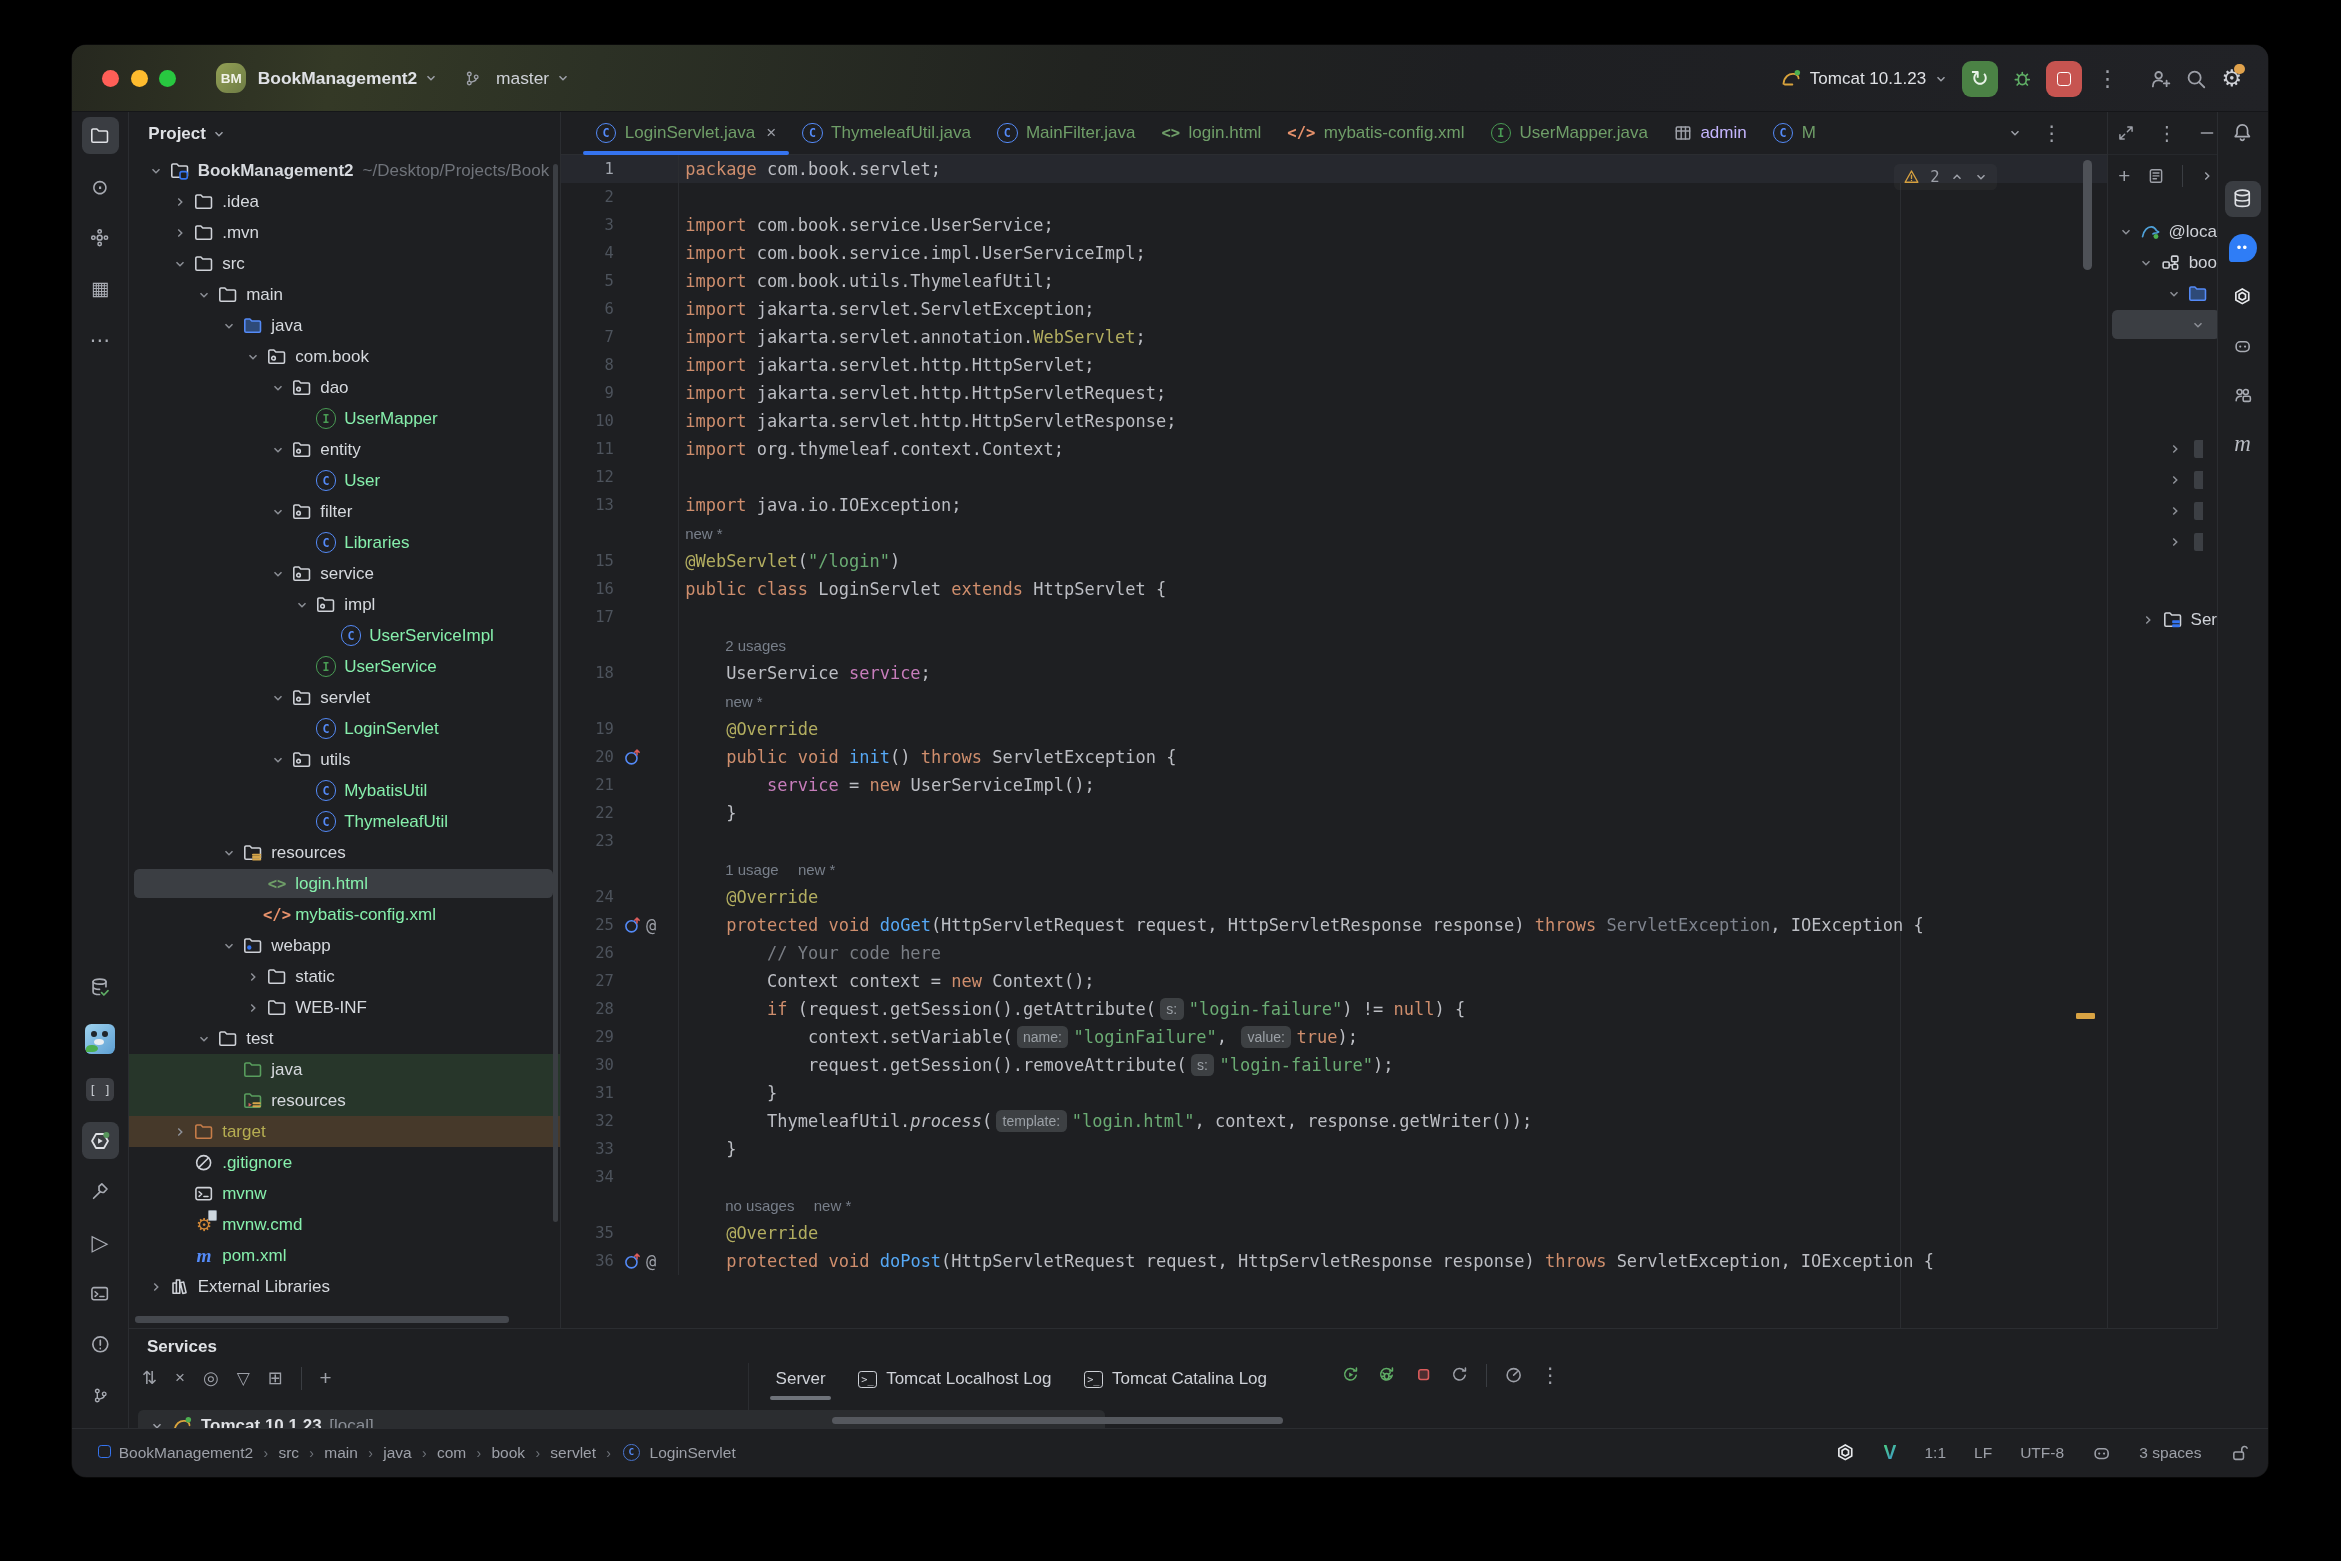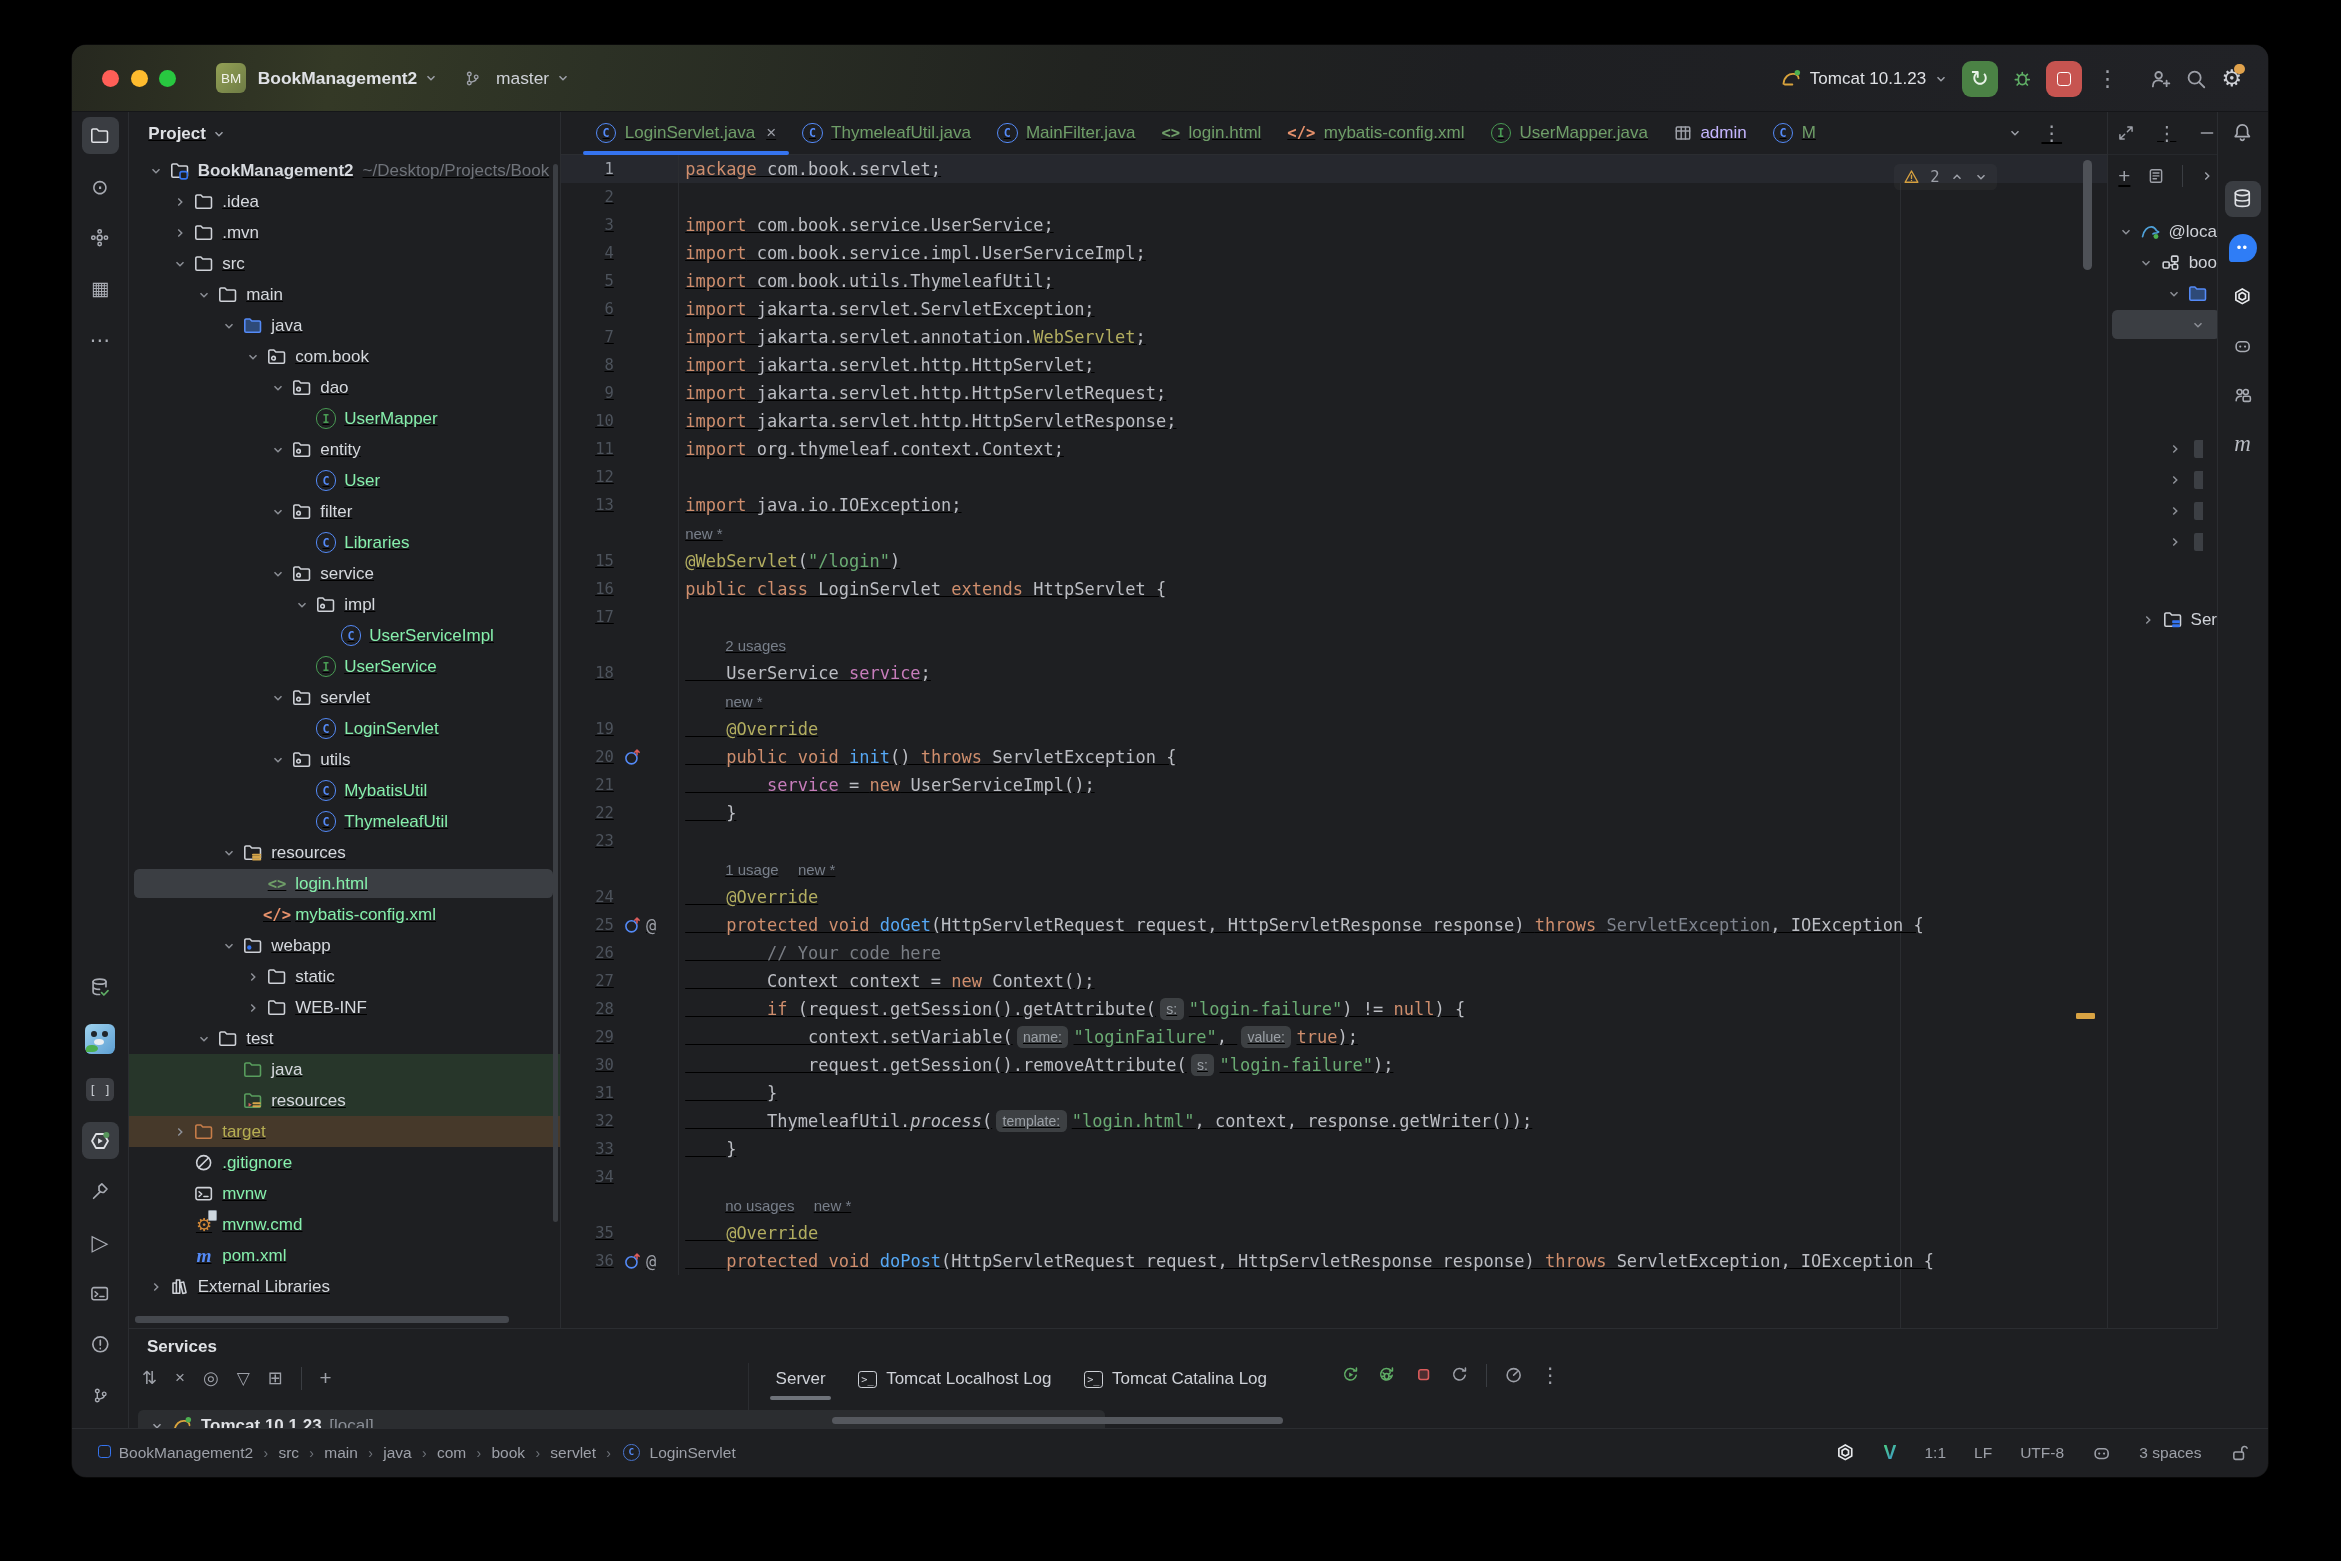--- a/index.html
+++ b/index.html
@@ -8,43 +8,43 @@
   #stage{position:relative;width:2342px;height:1562px;background:#000;}
   .window{position:absolute;left:72px;top:45px;width:2196px;height:1432px;background:#1e1f22;
     border-radius:14px;overflow:hidden;box-shadow:0 0 0 0.6px rgba(255,255,255,.07);}
   
   .titlebar{height:67px;display:flex;align-items:center;
     background:linear-gradient(100deg,#26281f 0%,#343926 12%,#2c3125 24%,#212320 46%,#1e1f22 64%,#212226 100%);
     border-bottom:0.6px solid #151619;position:relative;}
   .traffic{display:flex;gap:11.6px;margin-left:30px;}
   .dot{width:17px;height:17px;border-radius:50%;}
   .dot.r{background:#ff5f57}.dot.y{background:#febc2e}.dot.g{background:#28c840}
-  .bm-badge{width:30px;height:30px;border-radius:6px;background:linear-gradient(135deg,#93a055,#6e7c45);
-    color:#f1f2e9;font-weight:normal;font-size:13.5px;display:flex;align-items:center;justify-content:center;margin-left:40px;}
+  .bm-badge{width:30px;height:30px;border-radius:11px;background:linear-gradient(135deg,#93a055,#6e7c45);
+    color:#f1f2e9;font-weight:bold;font-size:13.5px;display:flex;align-items:center;justify-content:center;margin-left:40px;}
   .tb-proj{color:#dfe1e5;font-size:17.4px;font-weight:600;margin-left:11.6px;}
   .tb-branch{color:#cfd2d8;font-size:17.4px;margin-left:9px;}
   .tb-group{display:flex;align-items:center;gap:6.4px;}
   .tb-right{position:absolute;right:0;top:0;height:67px;display:flex;align-items:center;gap:14px;padding-right:26px;}
   .runcfg{display:flex;align-items:center;gap:7.7px;color:#dfe1e5;font-size:17px;}
   .btn-sq{width:36px;height:36px;border-radius:9px;display:flex;align-items:center;justify-content:center;}
   .btn-run{background:#4b8245;color:#e8f3e8;font-size:22px;}
   .btn-stop{background:#c75450;}
   .btn-stop i{display:block;width:14px;height:14px;border:1.9px solid #fff;border-radius:3.2px;}
   .icon{display:inline-flex;align-items:center;justify-content:center;color:#9da0a8;}
   .chev{width:14px;height:14px;}
   .chev.closed{transform:rotate(-90deg);}
   svg{display:block}
   
   .middle{display:flex;height:1316px;}
   .leftbar{width:57px;border-right:0.6px solid #2b2d31;display:flex;flex-direction:column;align-items:center;padding-top:5.2px;position:relative;}
   .railbtn{width:37px;height:37px;border-radius:7.7px;display:flex;align-items:center;justify-content:center;color:#a8abb3;margin-bottom:14px;font-size:20.6px;}
   .railbtn.sel{background:#3a3d42;color:#dfe1e5;}
   .rail-spacer{flex:1}
   .central{display:flex;flex-direction:column;width:2089px;}
-  .contentrow{display:flex;height:1216px;text-decoration:underline;}
+  .contentrow{display:flex;height:1216px;}
   
   .project{width:432px;border-right:0.6px solid #2b2d31;position:relative;overflow:hidden;}
   .proj-head{height:43px;display:flex;align-items:center;gap:6.4px;padding-left:19.3px;color:#dfe1e5;font-size:17px;font-weight:600;}
   .tree{position:relative;}
   .trow{height:31px;display:flex;align-items:center;position:relative;color:#cfd2d8;font-size:17px;white-space:nowrap;}
   .trow .selbg{position:absolute;left:5.2px;right:6.4px;top:1.3px;bottom:1.3px;border-radius:5.2px;background:#3b3e43;z-index:0;}
   .trow .fullbg{position:absolute;left:0;right:0;top:0;bottom:0;z-index:0;}
   .fullbg.greenbg{background:#27362a}
   .fullbg.brownbg{background:#46392a}
   .trow>*{position:relative;z-index:1}

